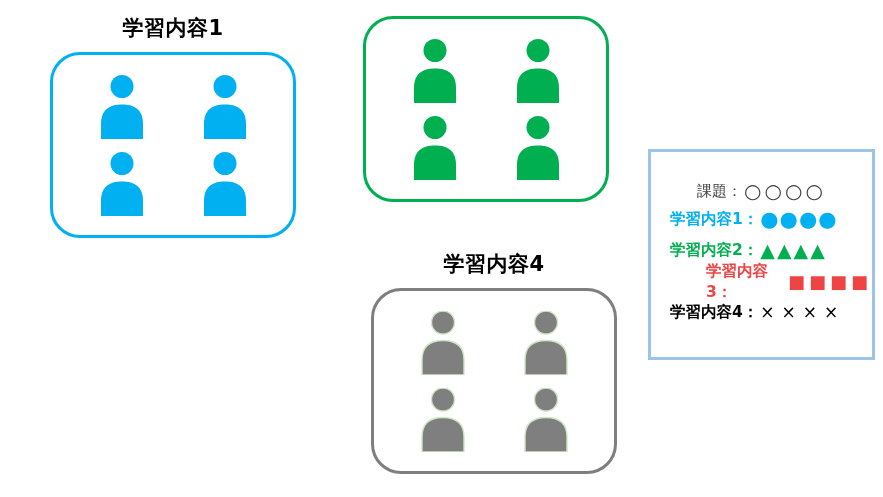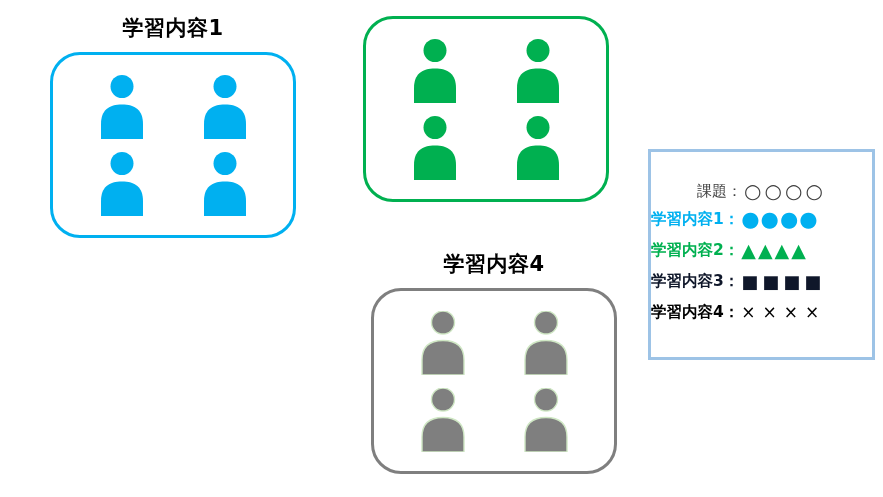--- a/index.html
+++ b/index.html
@@ -72,20 +72,21 @@
     align-items: center;
     justify-content: center;
     height: 26px;
     font-size: 15px;
     font-weight: normal;
   }
   .legend-row {
     display: flex;
     align-items: center;
     height: 31px;
+    padding-left: 19px;
     font-size: 15.5px;
     font-weight: bold;
   }
   .symbols {
     display: inline-block;
     line-height: 1;
     margin-left: 2px;
     white-space: nowrap;
   }
   .sym-task   { font-size: 20px; letter-spacing: 3px; }
@@ -168,21 +169,21 @@
       <span class="symbols sym-task">○○○○</span>
     </div>
     <div class="legend-row" style="color: rgb(0, 176, 240);">
       <span>学習内容1：</span>
       <span class="symbols sym-circle">●●●●</span>
     </div>
     <div class="legend-row" style="color: rgb(0, 176, 80); text-align: right;">
       <span>学習内容2：</span>
       <span class="symbols sym-triangle">▲▲▲▲</span>
     </div>
-    <div class="legend-row" style="color: #0f172a;">
+    <div class="legend-row" style="color: #ef4444; margin-left: 36px;">
       <span>学習内容3：</span>
       <span class="symbols sym-square">■■■■</span>
     </div>
     <div class="legend-row" style="color: #000000;">
       <span>学習内容4：</span>
       <span class="symbols sym-x">××××</span>
     </div>
   </aside>
 
 </div>

